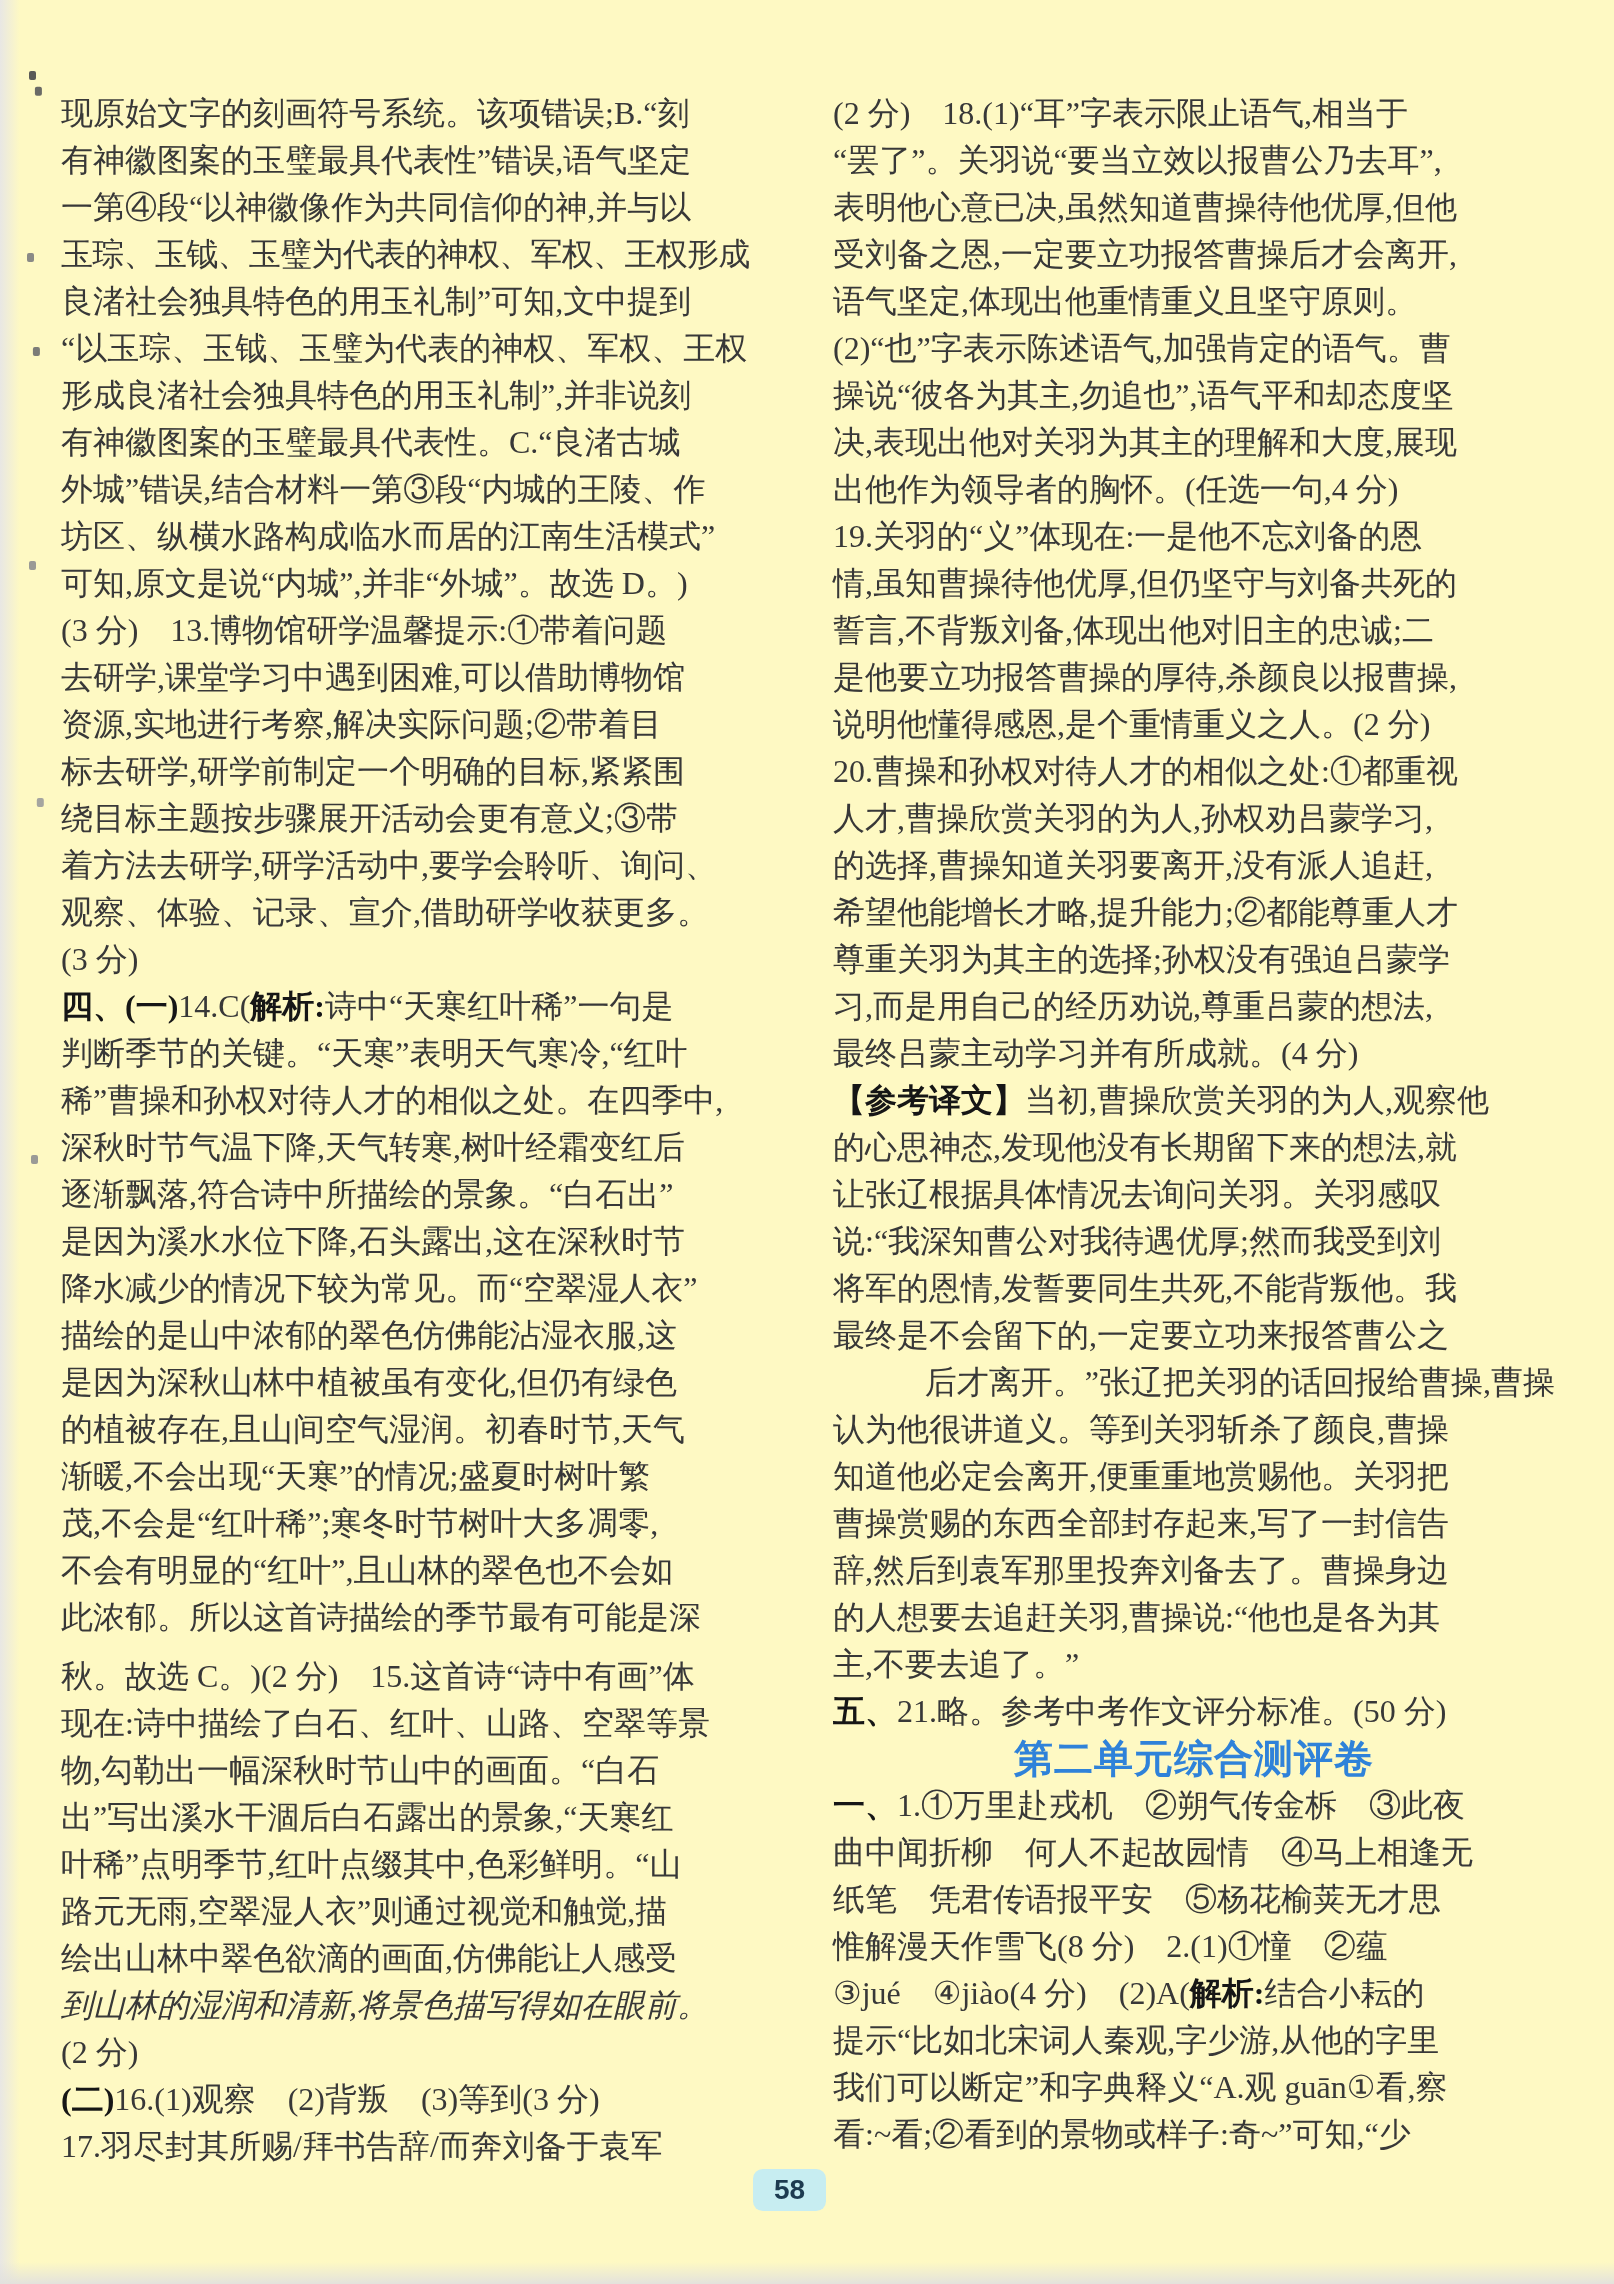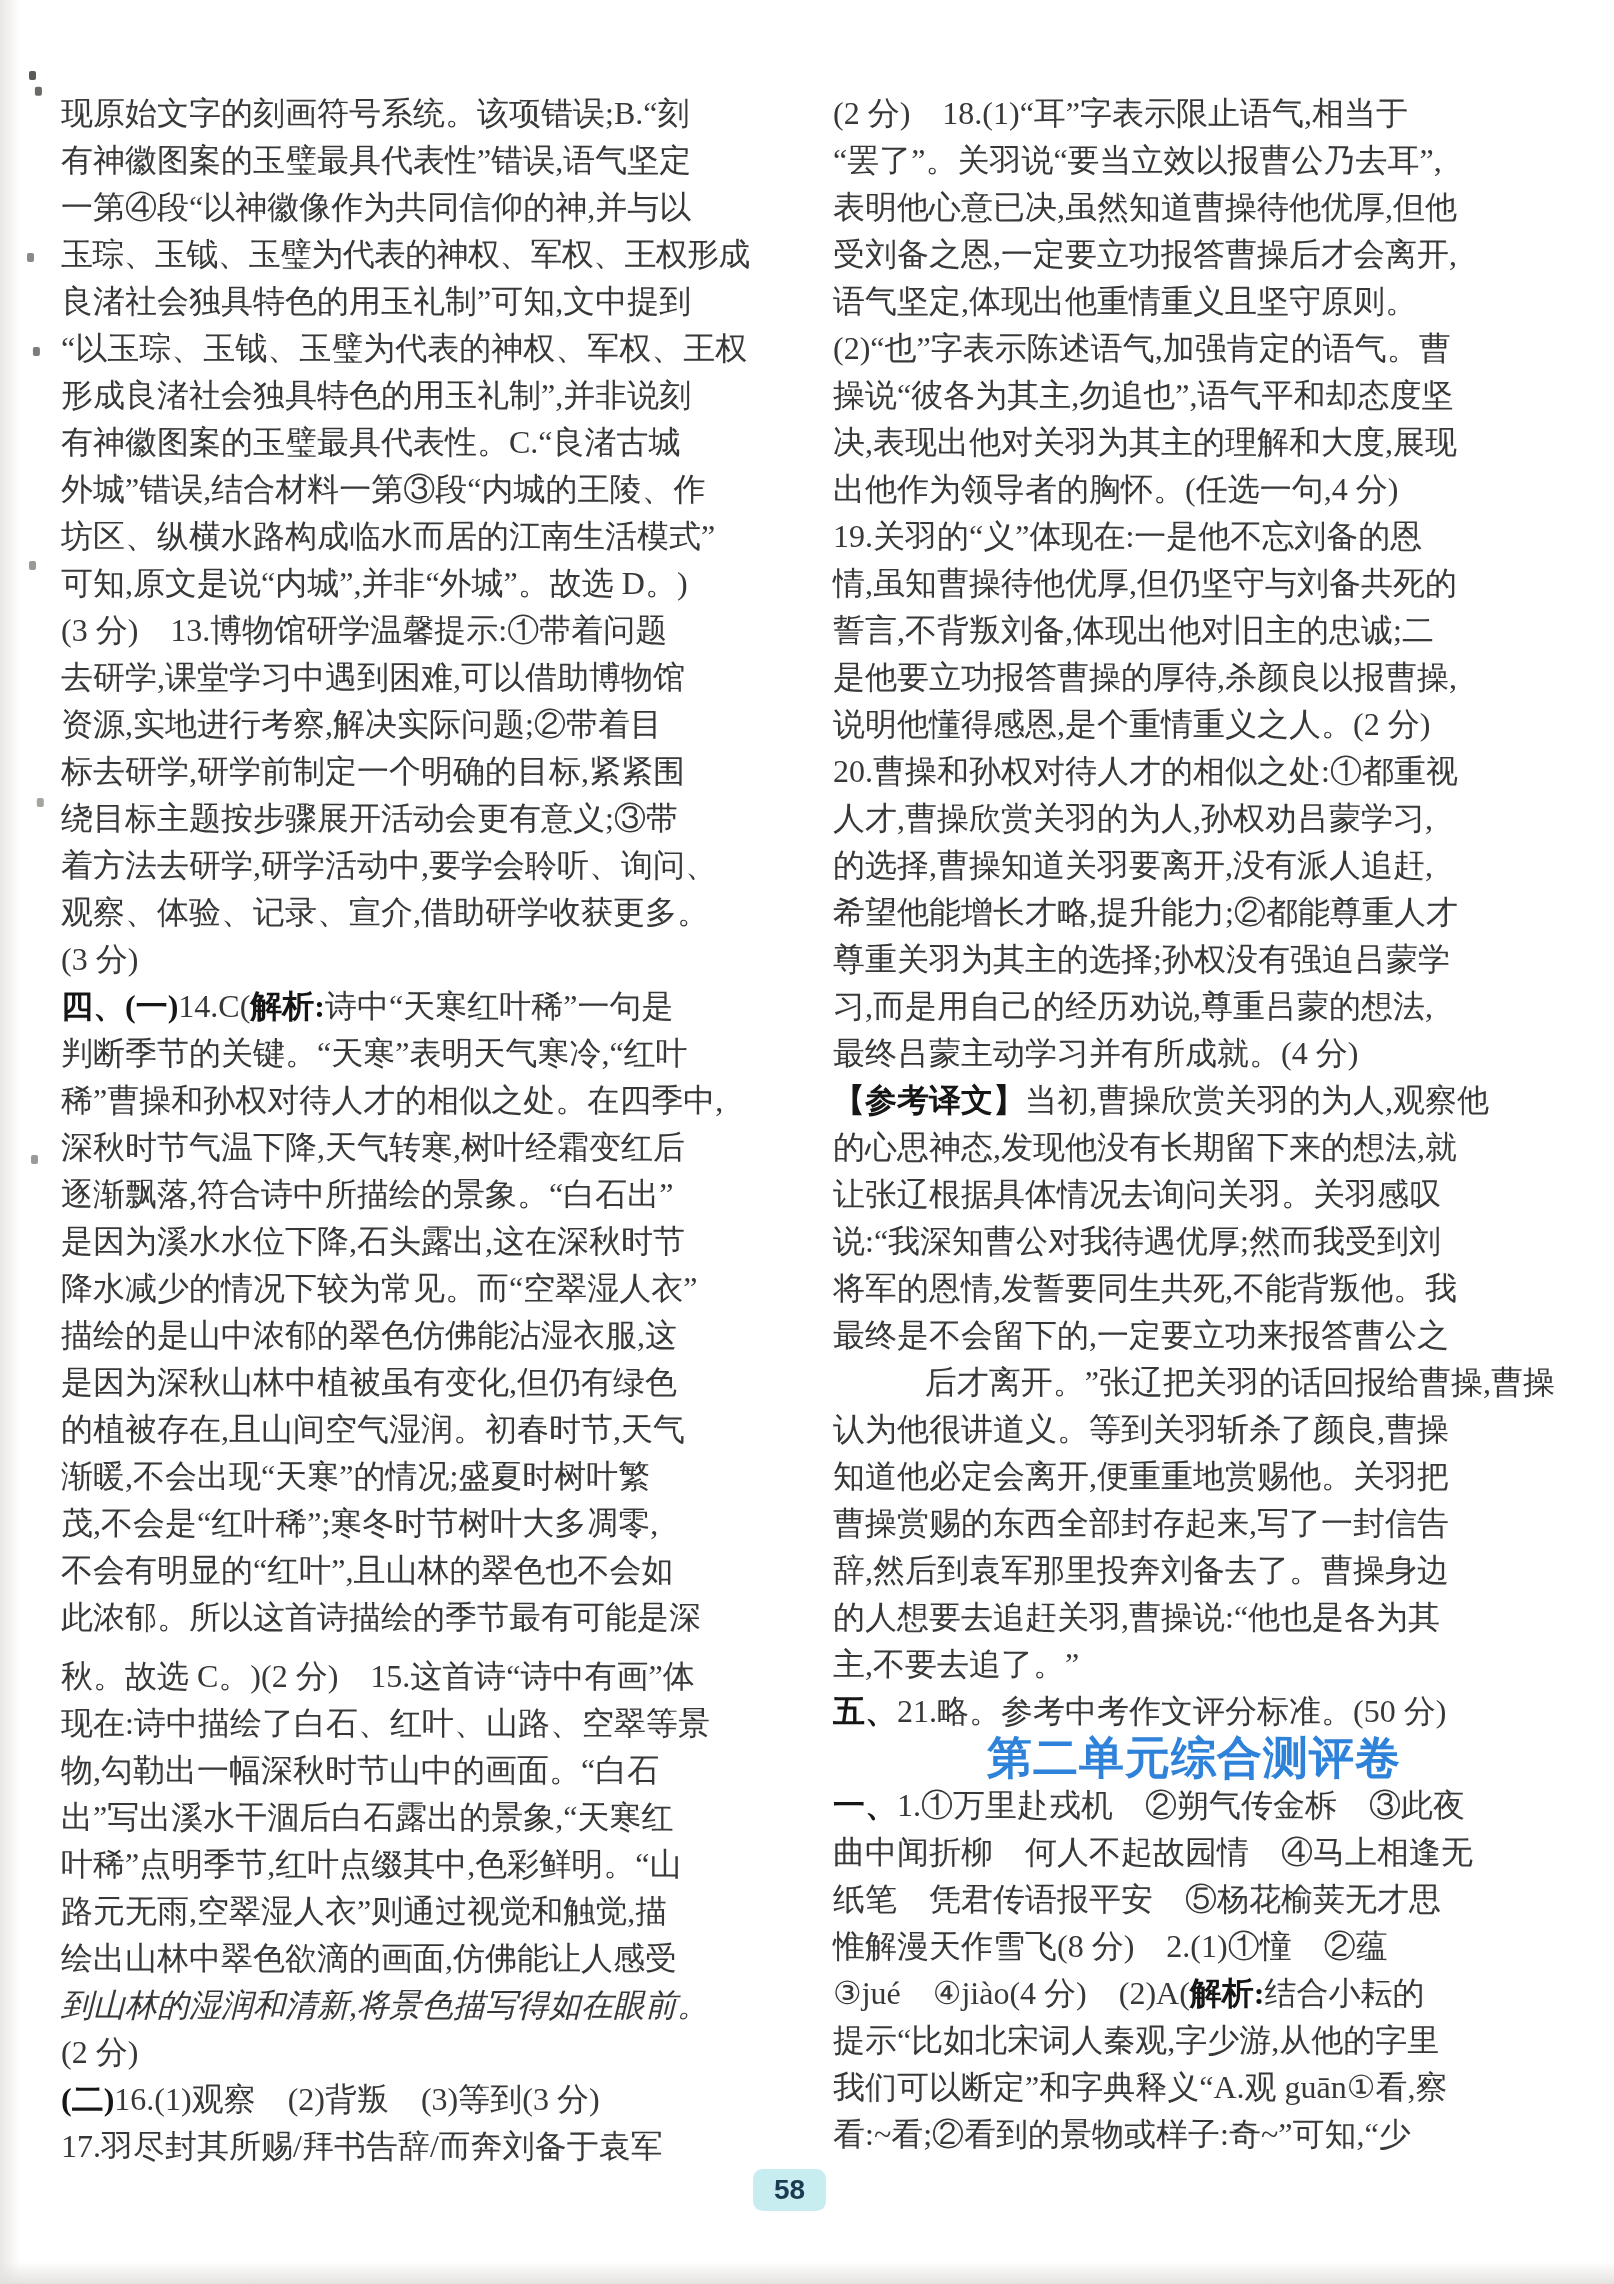--- a/index.html
+++ b/index.html
@@ -1,33 +1,33 @@
 <!DOCTYPE html>
 <html><head>
 <meta charset="utf-8">
 <style>
   html,body{margin:0;padding:0;}
   body{width:1614px;height:2285px;background:#e9e8e5;}
   .page{
-    position:relative;width:1614px;height:2285px;background:#ffffff;overflow:hidden;
+    position:relative;width:1614px;height:2285px;background:#fef9c3;overflow:hidden;
     font-family:"Liberation Serif","DejaVu Serif",serif;color:#383838;
   }
   .page::before{content:"";position:absolute;left:0;top:0;bottom:0;width:19.6px;
     background:linear-gradient(90deg,#e8e7e4,rgba(248,248,246,0));}
   .page::after{content:"";position:absolute;left:0;right:0;bottom:0;height:23.5px;
     background:linear-gradient(rgba(248,248,246,0),#e2e1de);}
   .col{position:absolute;top:90px;font-size:32px;line-height:47px;}
   .col-left{left:61px;width:696px;}
   .col-right{left:833px;width:722px;}
   .line{height:47px;white-space:nowrap;text-align:left;}
   .line span{display:inline;}
   .b{font-weight:bold;color:#161616;}
   .heading{
     text-align:center;white-space:nowrap;
-    font-weight:bold;color:#2f82d9;font-size:45px;height:47px;letter-spacing:1px;
+    font-weight:bold;color:#2f82d9;font-size:39px;height:47px;letter-spacing:1px;
   }
   .page-number-badge{
     position:absolute;left:753px;top:2169px;width:73px;height:42px;border-radius:9.8px;
     background:#c7edf1;display:flex;align-items:center;justify-content:center;
     font-family:"Liberation Sans","DejaVu Sans",sans-serif;
     font-size:28px;font-weight:bold;color:#1d3b50;
   }
   .scan-specks{position:absolute;left:29px;top:71px;width:6.9px;height:8.8px;background:#5a5a57;border-radius:2px;
     box-shadow:5.9px 15.7px 0 0 #6a6a66, -2px 182px 0 0 #8a8a86, 3.9px 276px 0 0 #7c7c78,
                0 490px 0 0 #9a9a96, 7.8px 727px 0 0 #a5a5a0, 2px 1084px 0 0 #9a9a96;}

